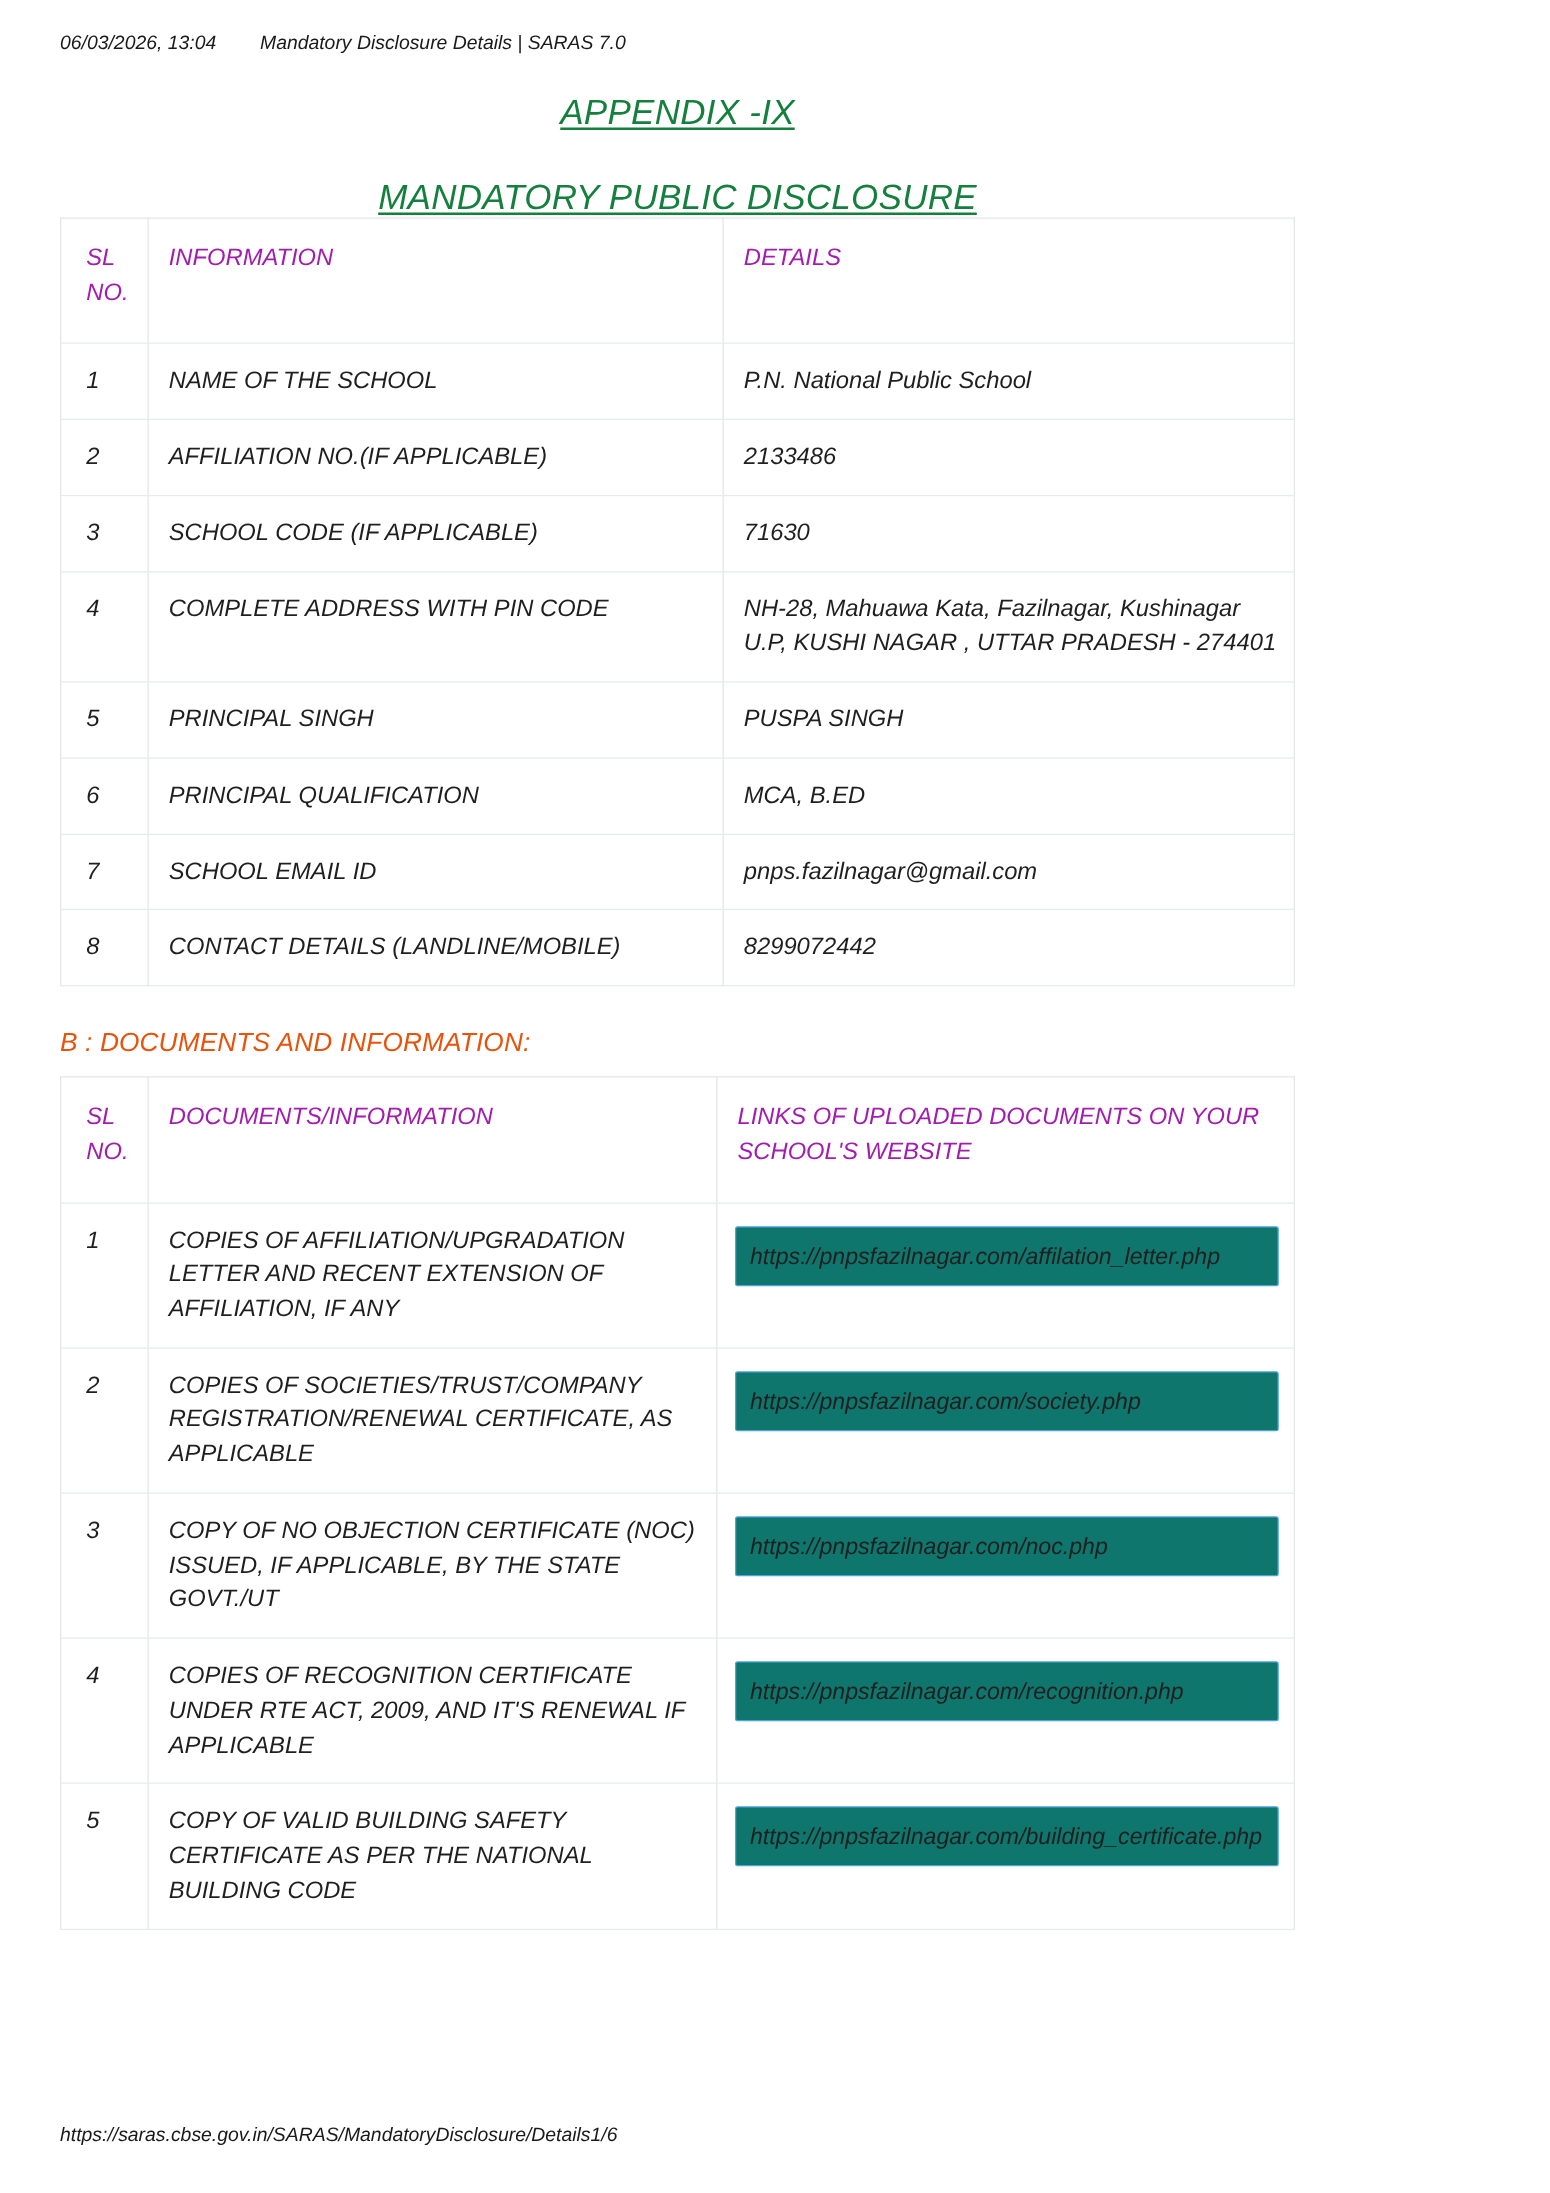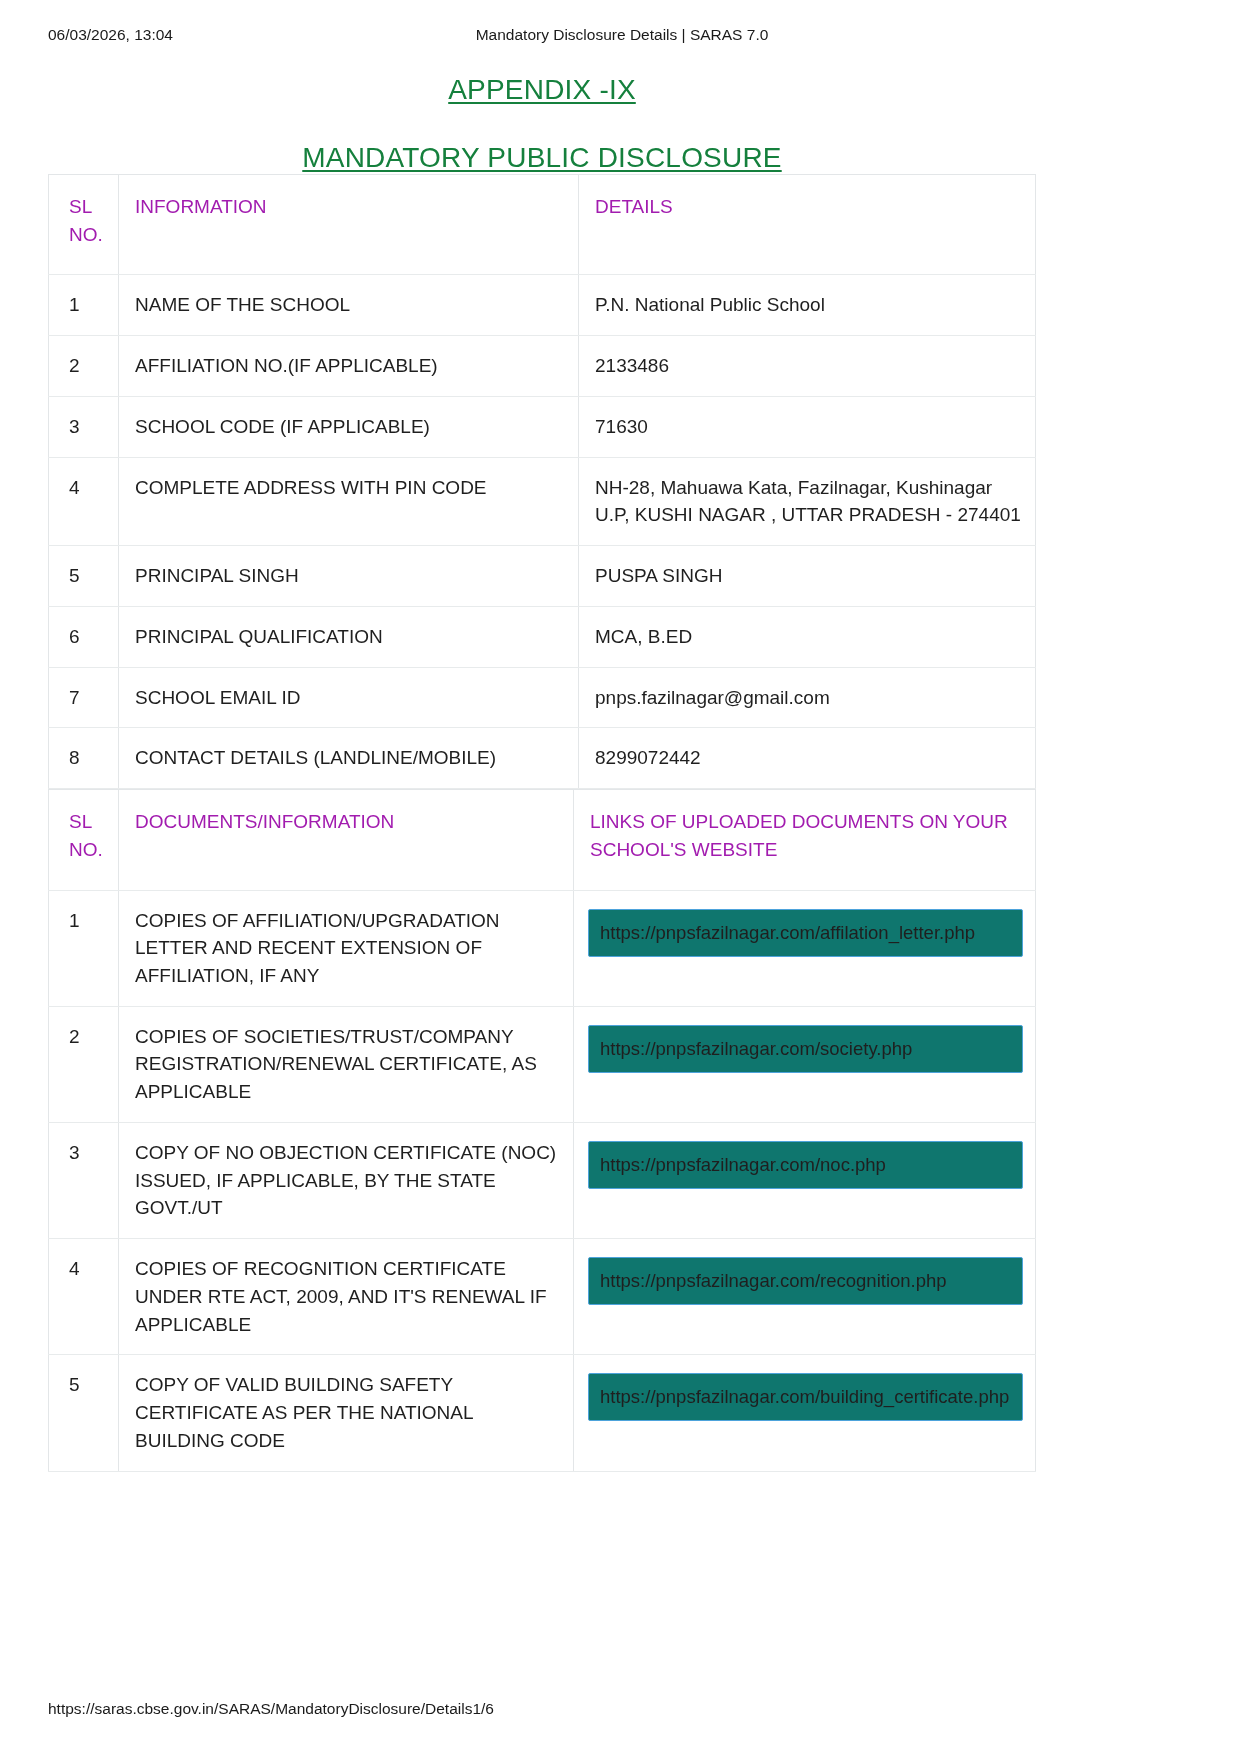--- a/index.html
+++ b/index.html
@@ -13,39 +13,40 @@
     -webkit-font-smoothing: antialiased;
   }
   .page {
     position: relative;
     width: 1084px;
     height: 1754px;
     box-sizing: border-box;
     padding: 26px 48px 0 48px;
     background: #ffffff;
     overflow: hidden;
+    font-style: italic;
   }
 
   
   .print-header {
     display: flex;
     align-items: baseline;
     font-size: 15.5px;
     color: #1a1a1a;
     height: 26px;
   }
   .print-header .ph-date {
     width: 270px;
     flex: 0 0 270px;
     text-align: left;
     white-space: nowrap;
   }
   .print-header .ph-title {
     flex: 1 1 auto;
-    text-align: center;
+    text-align: left;
     white-space: nowrap;
     margin-left: -110px;
   }
 
   
   .doc-title {
     text-align: center;
     color: #15803d;
     font-weight: 400;
     text-decoration: underline;
@@ -215,20 +216,21 @@
         <td>pnps.fazilnagar@gmail.com</td>
       </tr>
       <tr>
         <td class="sl">8</td>
         <td>CONTACT DETAILS (LANDLINE/MOBILE)</td>
         <td>8299072442</td>
       </tr>
     </tbody>
   </table>
 
+  <div class="section-heading sec-b">B : DOCUMENTS AND INFORMATION:</div>
 
   <table class="disclosure tbl-b">
     <colgroup>
         <col class="c1">
         <col class="c2">
         <col class="c3">
       </colgroup>
     <thead>
       <tr>
         <th class="sl">SL<br>NO.</th>

